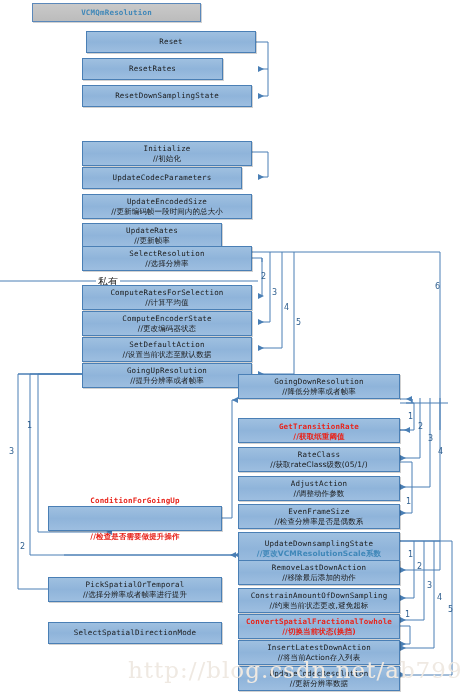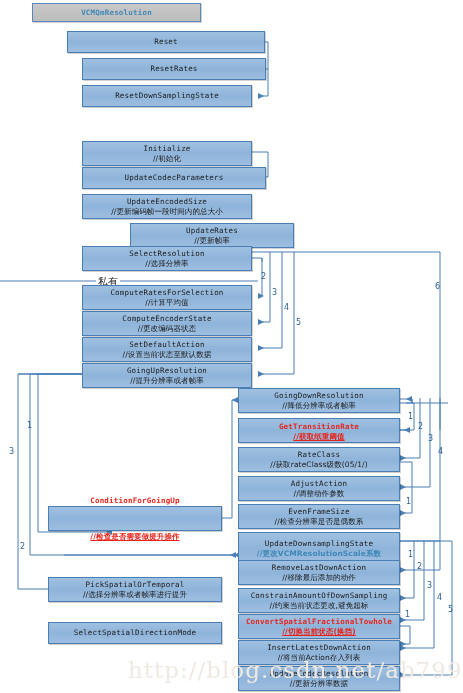--- a/index.html
+++ b/index.html
@@ -11,21 +11,21 @@
   .node{position:absolute;box-sizing:border-box;
         border:1px solid #4a7fb5;
         background:linear-gradient(180deg,#9fc0e0 0%,#8fb4da 50%,#9dbee0 100%);
         box-shadow:1px 1px 0 rgba(0,0,0,.18);
         display:flex;flex-direction:column;align-items:center;justify-content:center;
         text-align:center;color:#1a1a1a;}
   .node .t1{font-size:7.5px;line-height:10px;letter-spacing:.2px;white-space:nowrap;}
   .node .t2{font-size:7.5px;line-height:10px;letter-spacing:.1px;white-space:nowrap;
             font-family:"DejaVu Sans","Liberation Sans",sans-serif;}
   .node.red .t1,.node.red .t2{color:#e8241b;font-weight:bold;}
-  .node.red .t2{text-decoration:underline;}
+  .node.red .t2{}
   .node.header{background:linear-gradient(180deg,#c9c9c9 0%,#bcbcbc 100%);
                border:1px solid #5b88ba;}
   .node.header .t1{color:#3f87b8;font-weight:bold;}
   .mix-b{color:#3f87b8;font-weight:bold;}
 
   .lbl{position:absolute;font-size:8px;color:#2f5f8f;
        font-family:"DejaVu Sans","Liberation Sans",sans-serif;line-height:9px;}
   .privnote{position:absolute;font-size:10px;color:#1a1a1a;background:#fff;padding:0 2px;
             font-family:"DejaVu Sans","Liberation Sans",sans-serif;}
   .wm{position:absolute;left:128px;top:657px;font-size:23px;color:#efe9e2;
@@ -123,41 +123,41 @@
       <path d="M232,400 L238,400" marker-end="url(#ah)"></path>
 
       <path d="M64,555 L236,555" marker-end="url(#ah)"></path>
     </g>
   </svg>
 
   <div class="node header" style="left:32px;top:3px;width:169px;height:19px;">
     <span class="t1">VCMQmResolution</span>
   </div>
 
-  <div class="node" style="left:67px;top:31px;width:198px;height:22px;">
+  <div class="node" style="left:86px;top:31px;width:170px;height:22px;">
     <span class="t1">Reset</span>
   </div>
-  <div class="node" style="left:82px;top:58px;width:184px;height:22px;">
+  <div class="node" style="left:82px;top:58px;width:141px;height:22px;">
     <span class="t1">ResetRates</span>
   </div>
   <div class="node" style="left:82px;top:85px;width:170px;height:22px;">
     <span class="t1">ResetDownSamplingState</span>
   </div>
   <div class="node" style="left:82px;top:141px;width:170px;height:25px;">
     <span class="t1">Initialize</span>
     <span class="t2">//初始化</span>
   </div>
-  <div class="node" style="left:82px;top:167px;width:184px;height:22px;">
+  <div class="node" style="left:82px;top:167px;width:160px;height:22px;">
     <span class="t1">UpdateCodecParameters</span>
   </div>
   <div class="node" style="left:82px;top:194px;width:170px;height:25px;">
     <span class="t1">UpdateEncodedSize</span>
     <span class="t2">//更新编码帧一段时间内的总大小</span>
   </div>
-  <div class="node" style="left:82px;top:223px;width:164px;height:25px;margin-left:48px;">
+  <div class="node" style="left:82px;top:223px;width:140px;height:25px;">
     <span class="t1">UpdateRates</span>
     <span class="t2">//更新帧率</span>
   </div>
   <div class="node" style="left:82px;top:246px;width:170px;height:25px;">
     <span class="t1">SelectResolution</span>
     <span class="t2">//选择分辨率</span>
   </div>
 
   <div class="privnote" style="left:96px;top:275px;">私有</div>
 
@@ -183,21 +183,21 @@
     <span class="t2">//检查是否需要做提升操作</span>
   </div>
   <div class="node" style="left:48px;top:577px;width:174px;height:25px;">
     <span class="t1">PickSpatialOrTemporal</span>
     <span class="t2">//选择分辨率或者帧率进行提升</span>
   </div>
   <div class="node" style="left:48px;top:622px;width:174px;height:22px;">
     <span class="t1">SelectSpatialDirectionMode</span>
   </div>
 
-  <div class="node" style="left:238px;top:388px;width:162px;height:25px;">
+  <div class="node" style="left:238px;top:374px;width:162px;height:25px;">
     <span class="t1">GoingDownResolution</span>
     <span class="t2">//降低分辨率或者帧率</span>
   </div>
   <div class="node red" style="left:238px;top:418px;width:162px;height:25px;justify-content:flex-end;">
     <span class="t1">GetTransitionRate</span>
     <span class="t2">//获取纸重阈值</span>
   </div>
   <div class="node" style="left:238px;top:447px;width:162px;height:25px;">
     <span class="t1">RateClass</span>
     <span class="t2">//获取rateClass级数(05/1/)</span>

